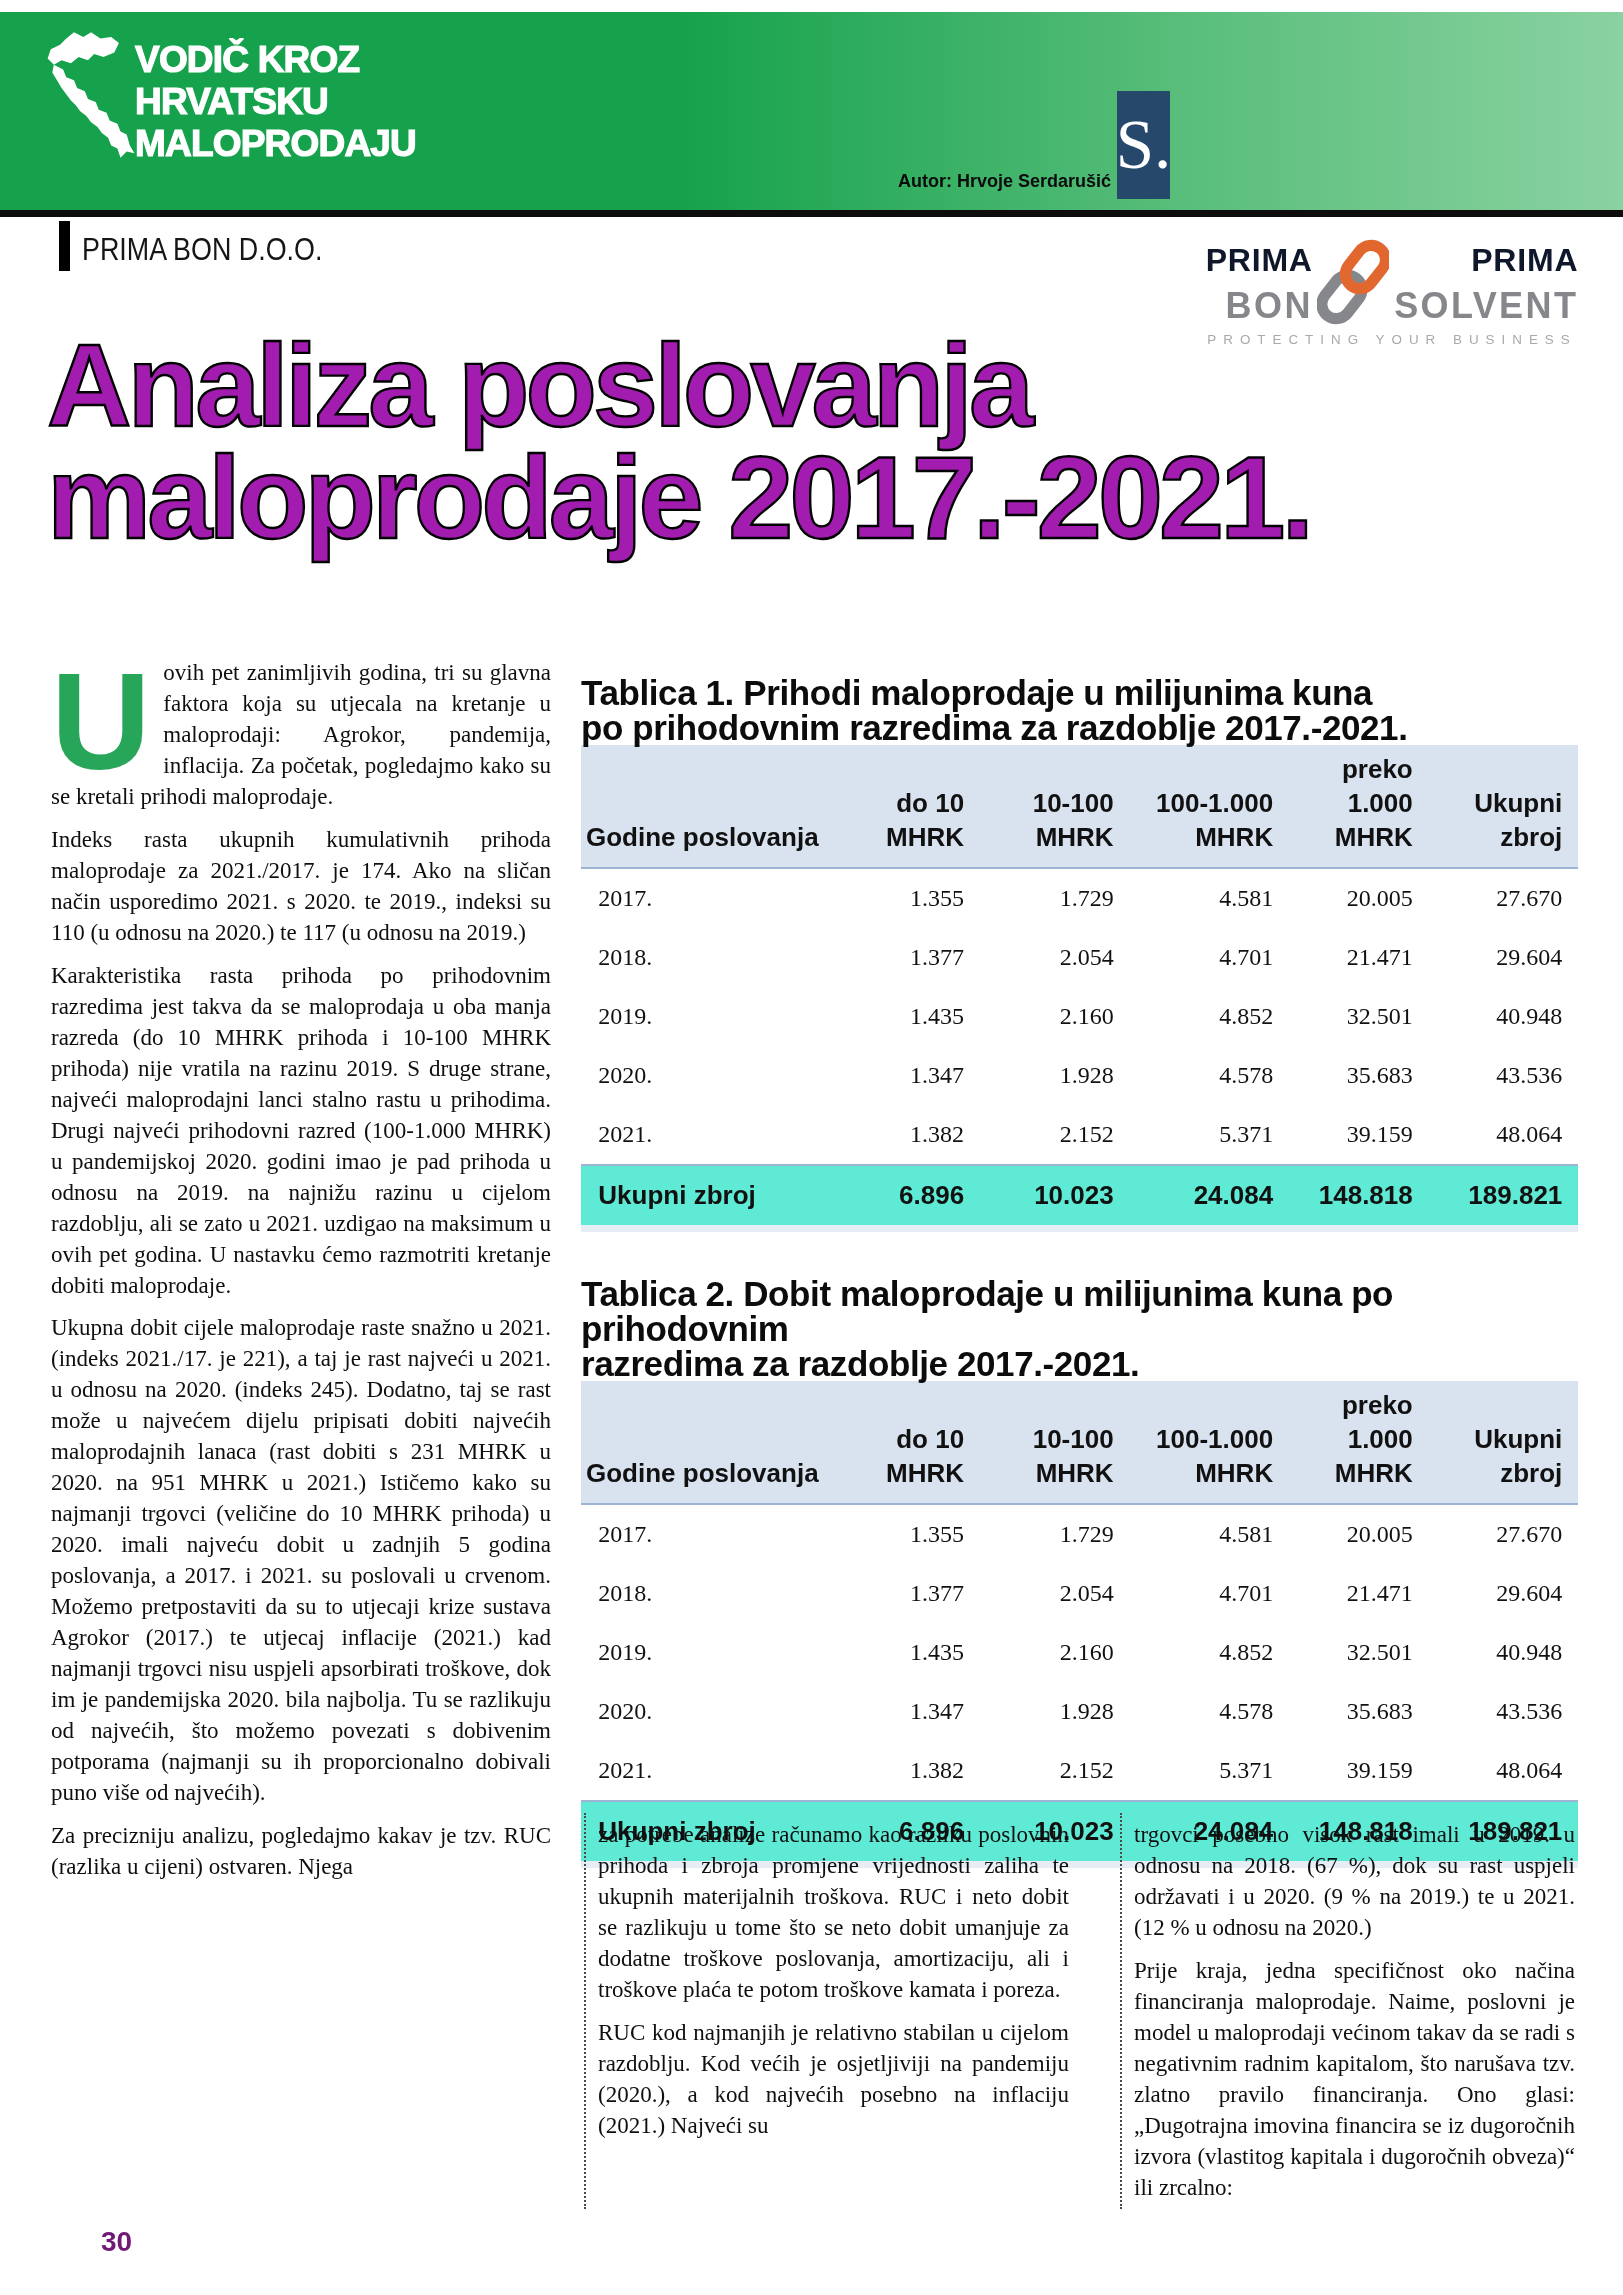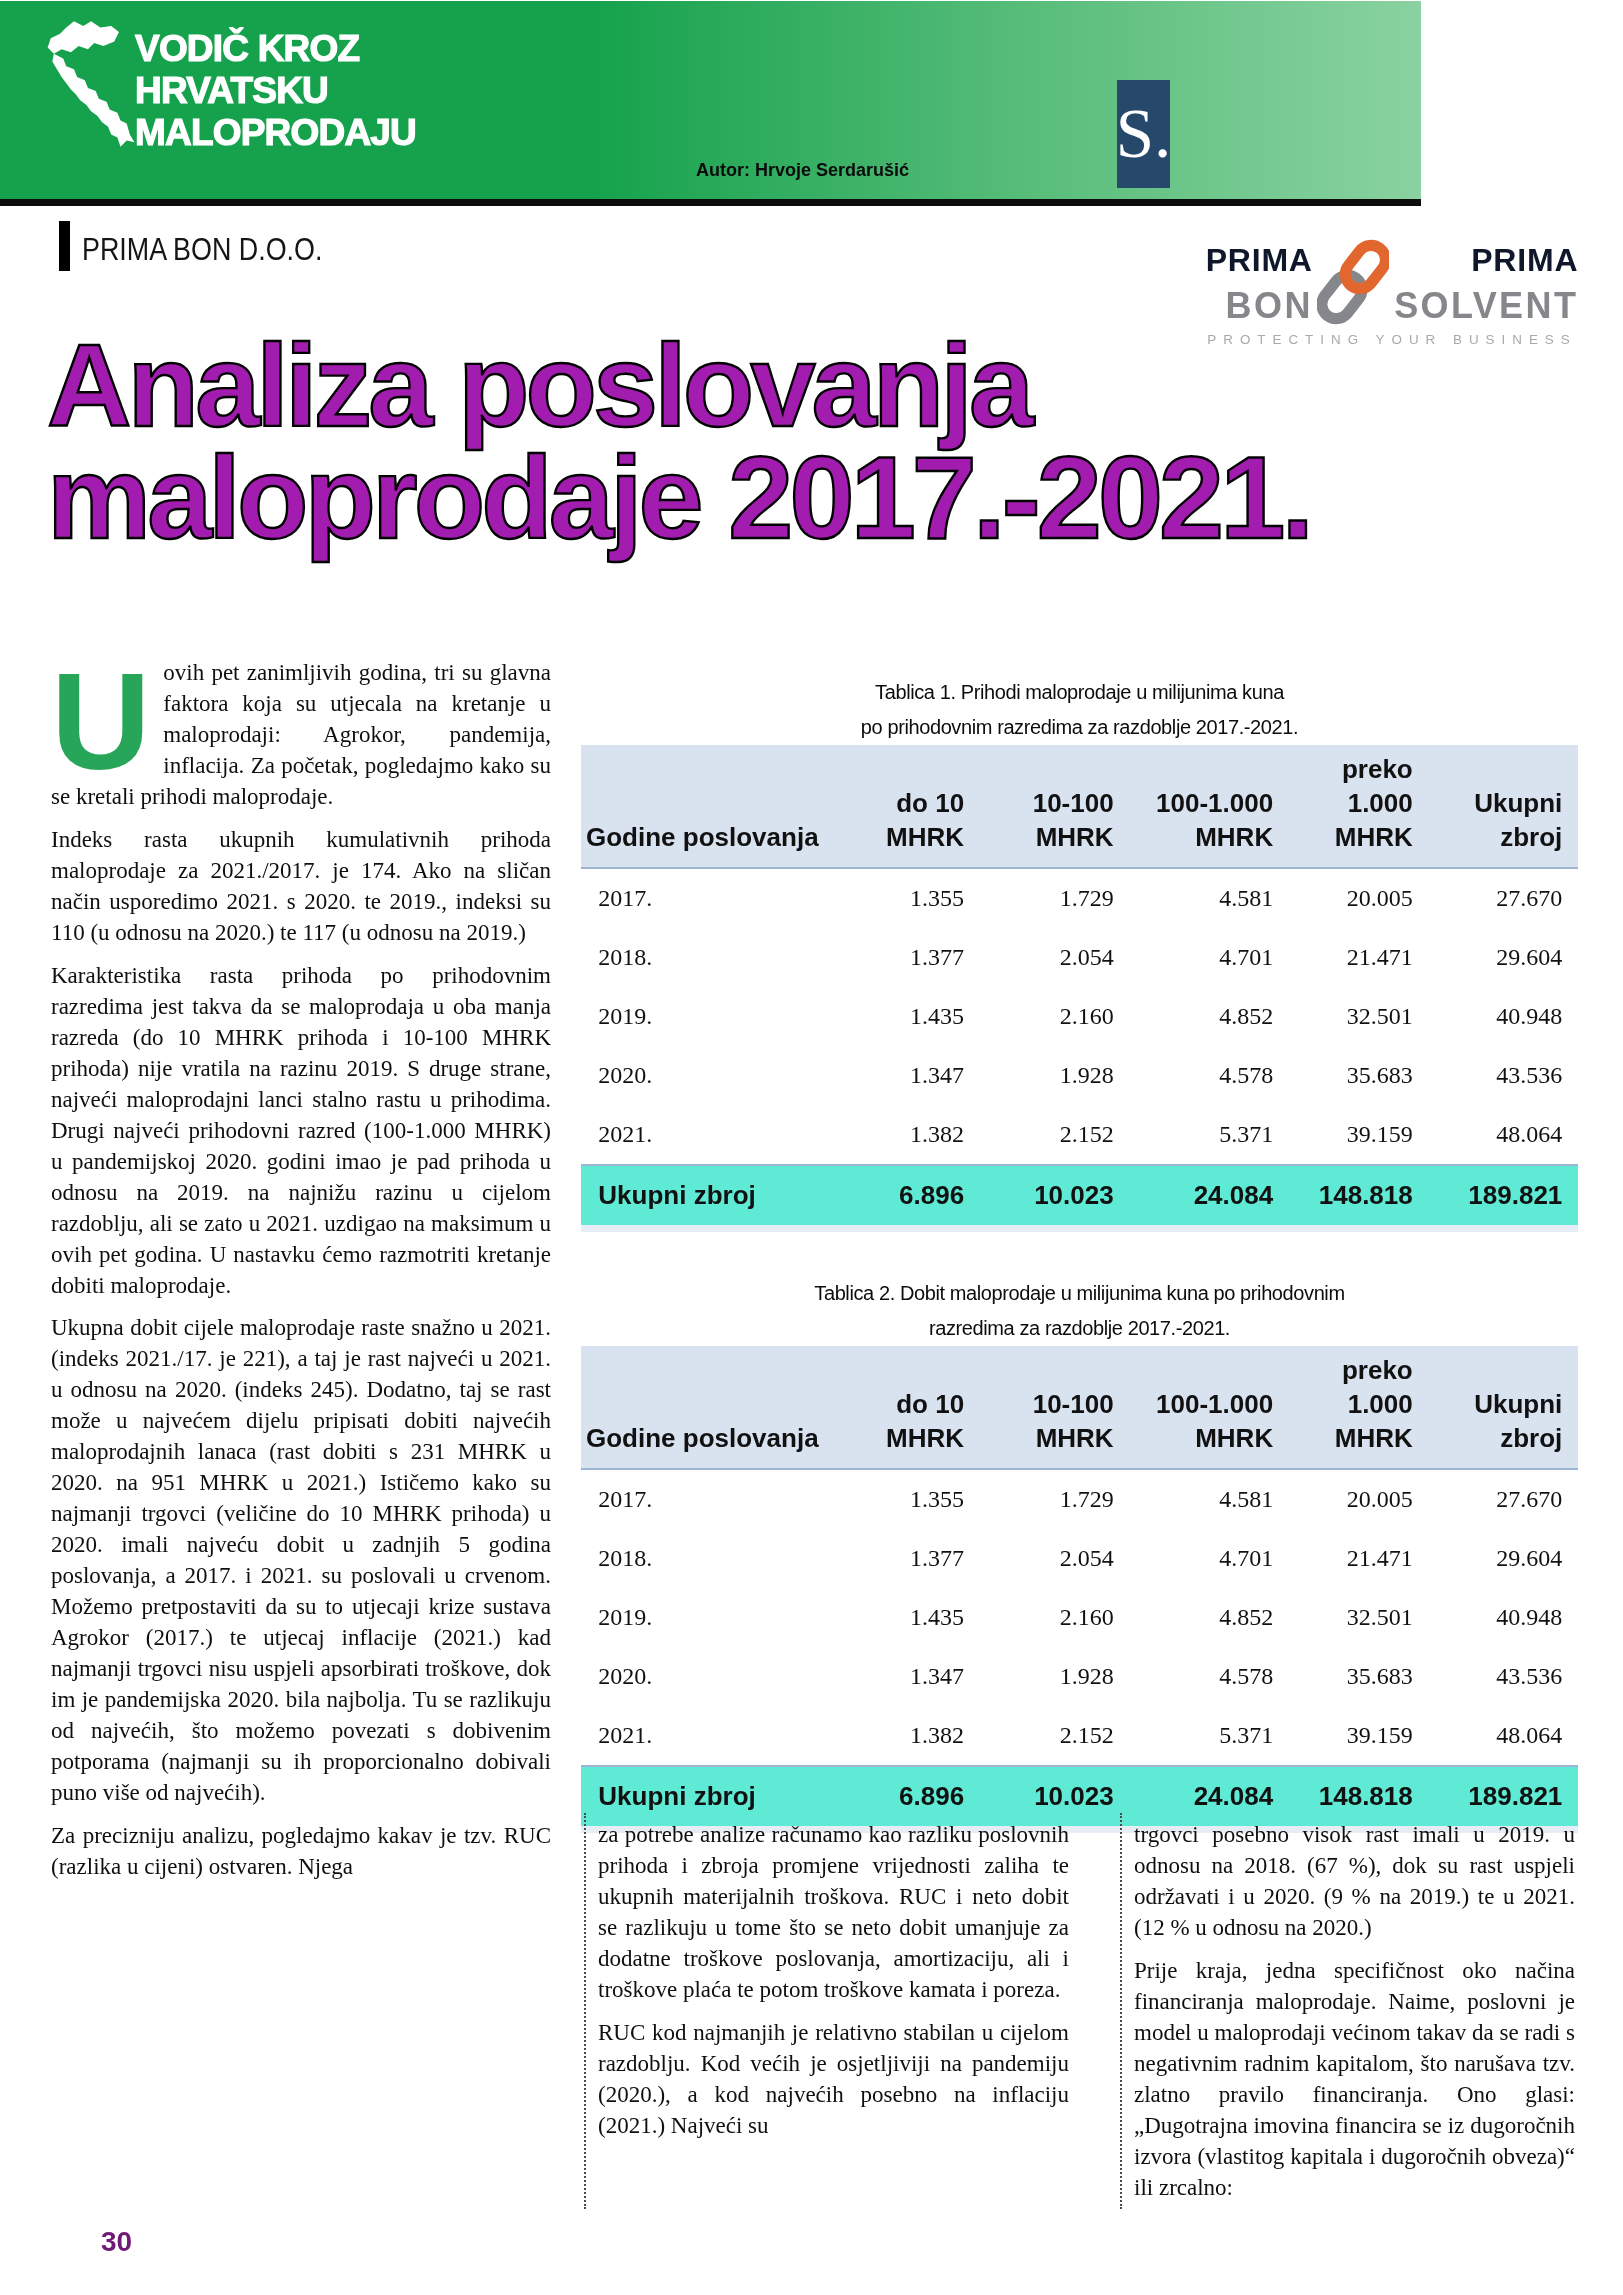--- a/index.html
+++ b/index.html
@@ -1,20 +1,20 @@
 <!DOCTYPE html>
 <html lang="hr" style="font-size:12.6px"><head>
 <meta charset="utf-8">
 <style>
   html,body{margin:0;padding:0;background:#fff;}
   #page{position:relative;width:1623px;height:2295px;background:#fff;overflow:hidden;
         font-family:"Liberation Sans",sans-serif;color:#111;}
 
   
-  .banner{position:absolute;left:0;top:1px;width:1421px;height:198px;
+  .banner{position:absolute;left:0;top:12px;width:1623px;height:198px;
           background:linear-gradient(90deg,#16a24d 0%,#16a24d 42%,#57bd79 72%,#8ad2a1 100%);
           border-bottom:7px solid #0d0d0d;}
   .croatia{position:absolute;left:43px;top:17.3px;width:93px;height:163px;}
   .brand{position:absolute;left:135px;top:27px;font-weight:700;font-size:37px;line-height:42px;
          letter-spacing:-0.8px;color:#fff;-webkit-text-stroke:1.2px #fff;}
   .author{position:absolute;right:512px;top:159px;font-weight:700;font-size:18px;color:#0c0c0c;}
   .sbox{position:absolute;left:1117px;top:79px;width:53px;height:108px;background:#26486b;
         display:flex;align-items:center;justify-content:center;
         font-family:"Liberation Serif",serif;color:#fff;font-size:69px;line-height:1;}
 
@@ -44,21 +44,21 @@
   #col-left{left:51px;top:657px;width:500px;}
   #col-mid{left:598px;top:1819px;width:471px;}
   #col-right{left:1134px;top:1819px;width:441px;}
   .dropcap{float:left;font-family:"Liberation Sans",sans-serif;font-weight:700;
            font-size:138px;line-height:118px;color:#27a65a;margin:4.7px 12.6px 0 0;}
   .vsep{position:absolute;top:1813px;height:396px;border-left:2.4px dotted #4a4a4a;width:0;}
   #vsep1{left:584px;} #vsep2{left:1120px;}
 
   
   #tables{position:absolute;left:581px;top:675px;width:997px;}
-  .tcaption{font-weight:400;font-size:20px;line-height:35px;letter-spacing:-0.4px;color:#0c0c0c;text-align:center;}
+  .tcaption{font-weight:700;font-size:35px;line-height:35px;letter-spacing:-0.4px;color:#0c0c0c;}
   .tcaption2{margin-top:44px;}
   table.datatbl{width:100%;border-collapse:collapse;table-layout:fixed;margin-top:0;}
   .datatbl col.c0{width:26%}.datatbl col.c1{width:14%}.datatbl col.c2{width:15%}
   .datatbl col.c3{width:16%}.datatbl col.c4{width:14%}.datatbl col.c5{width:15%}
   .datatbl thead tr{background:#d9e2ef;height:123px;}
   .datatbl th{vertical-align:bottom;padding:0 15.7px 12.6px 0;font-size:26px;font-weight:700;
               line-height:1.3;text-align:right;border-bottom:2.4px solid #9db4d2;}
   .datatbl th.first{text-align:left;padding-left:5px;}
   .datatbl td{height:57px;font-family:"Liberation Serif",serif;font-size:24px;
               text-align:right;padding-right:15.7px;}

